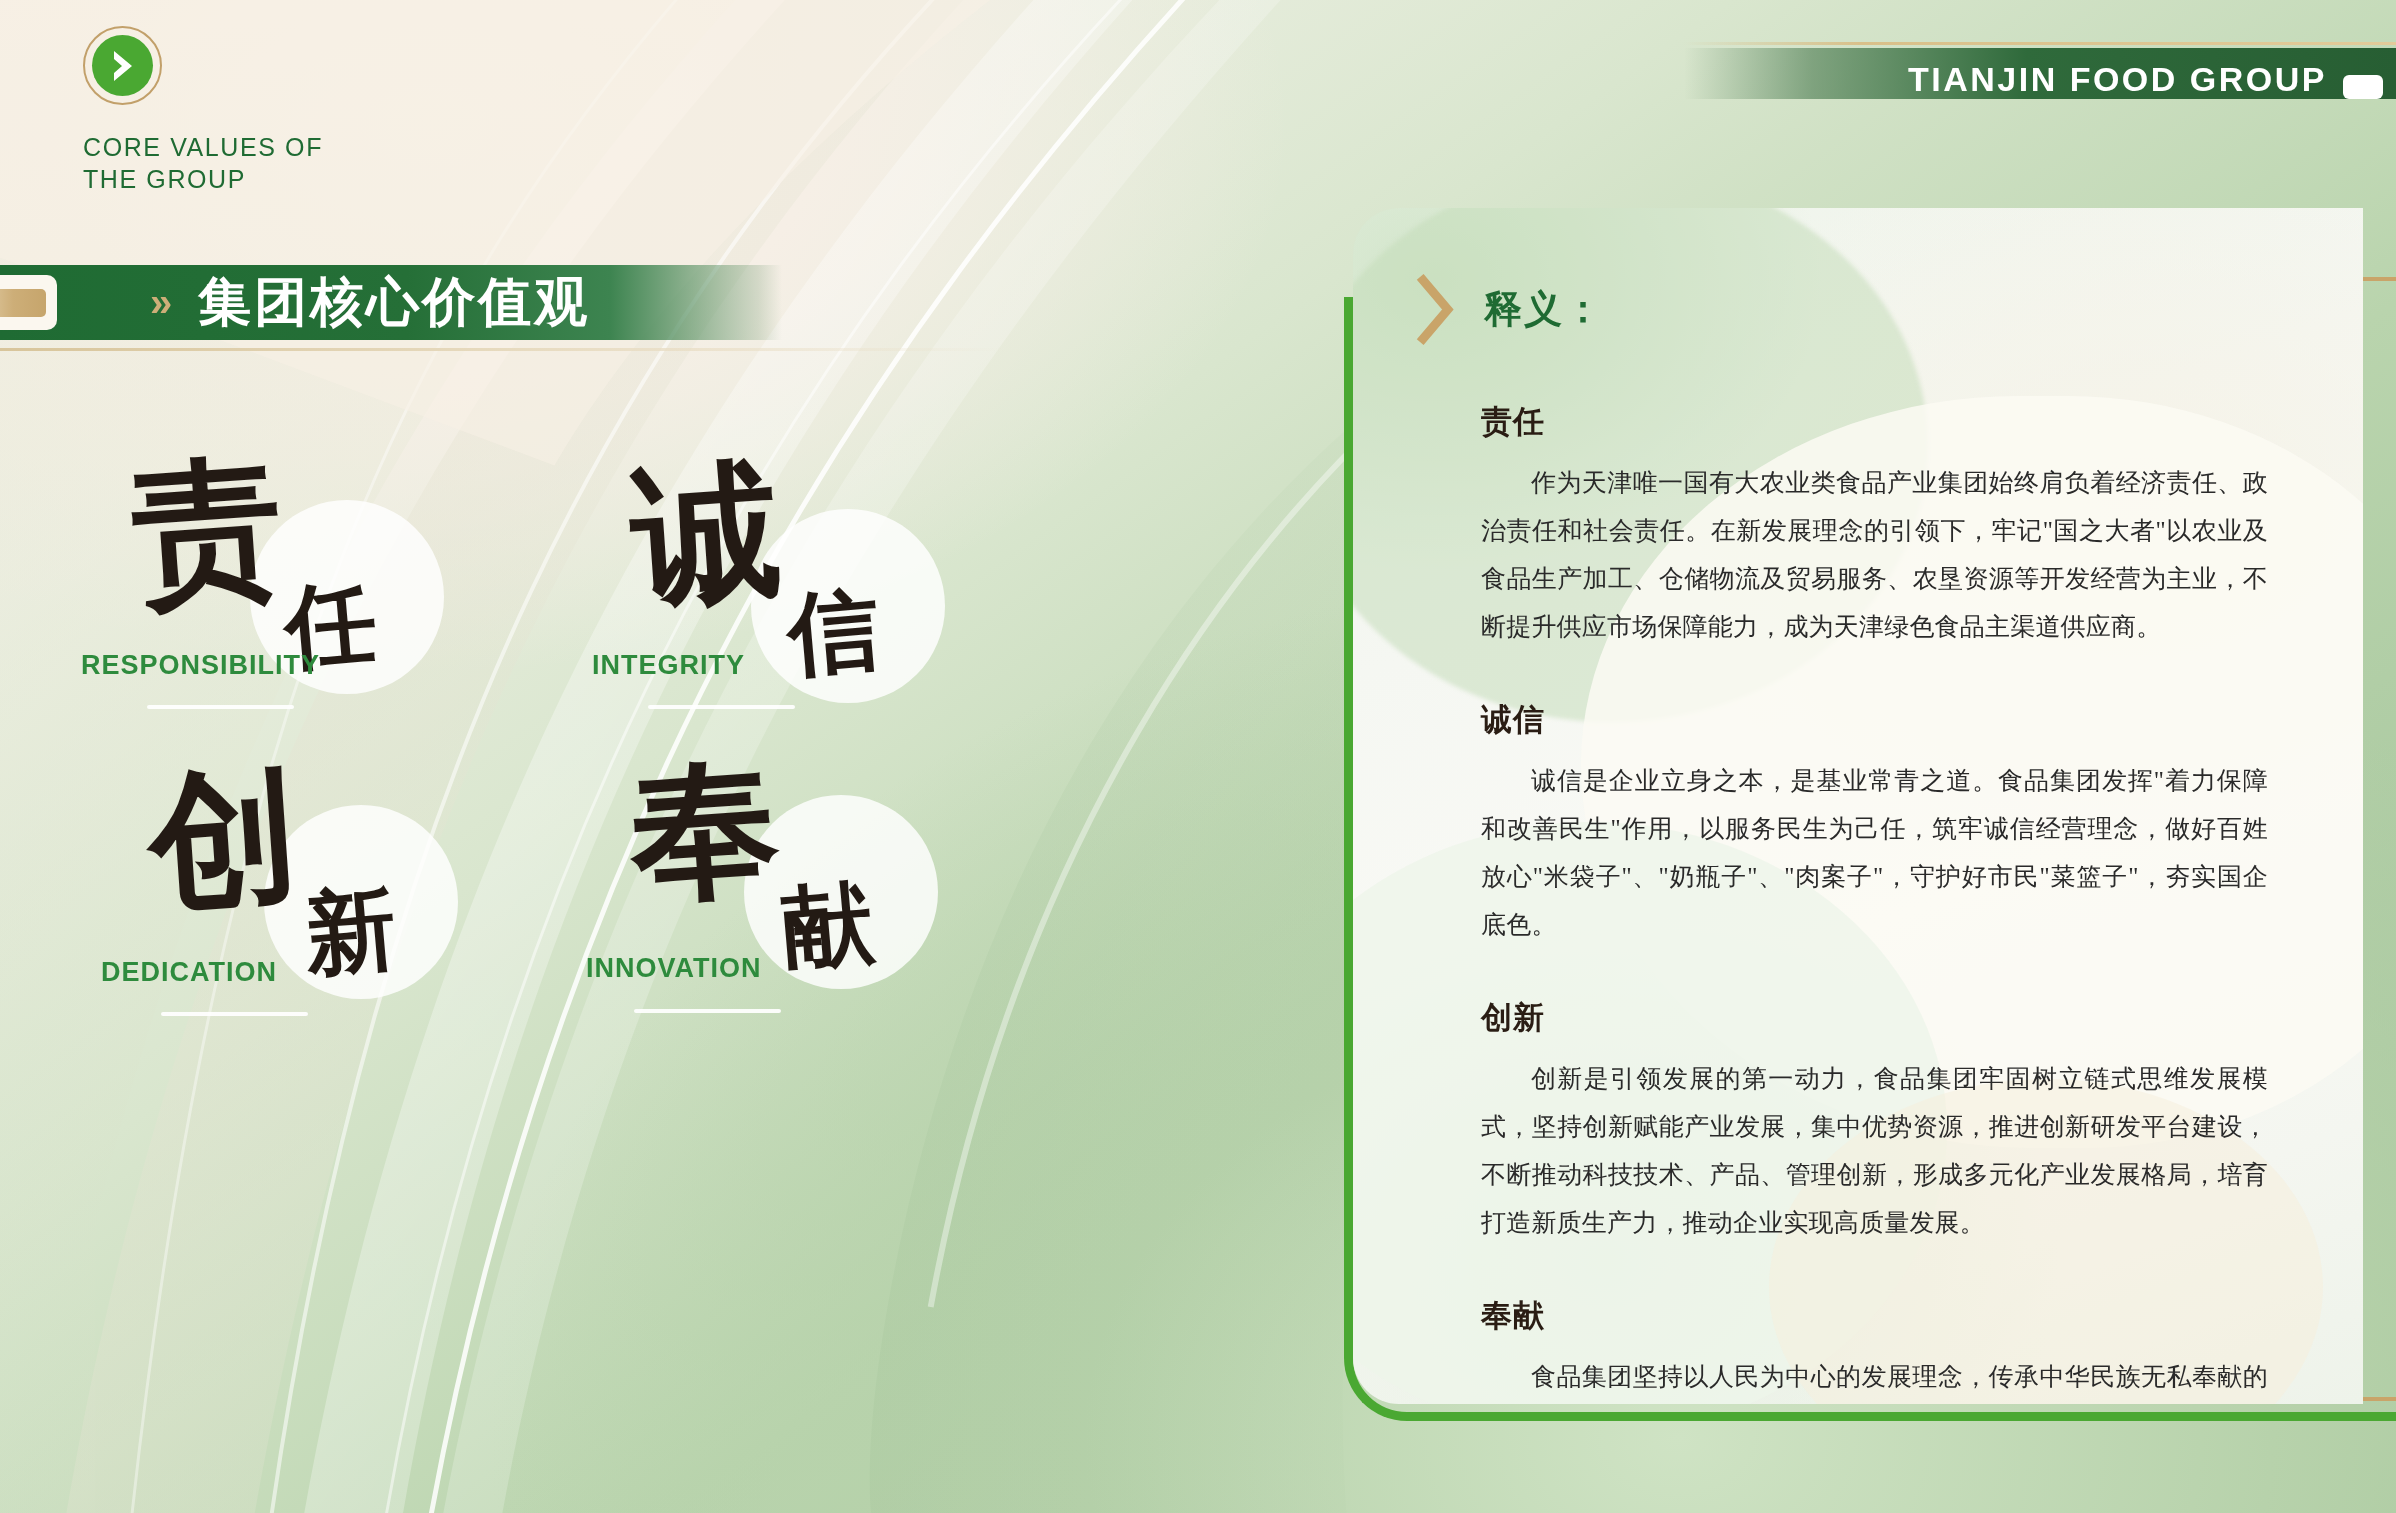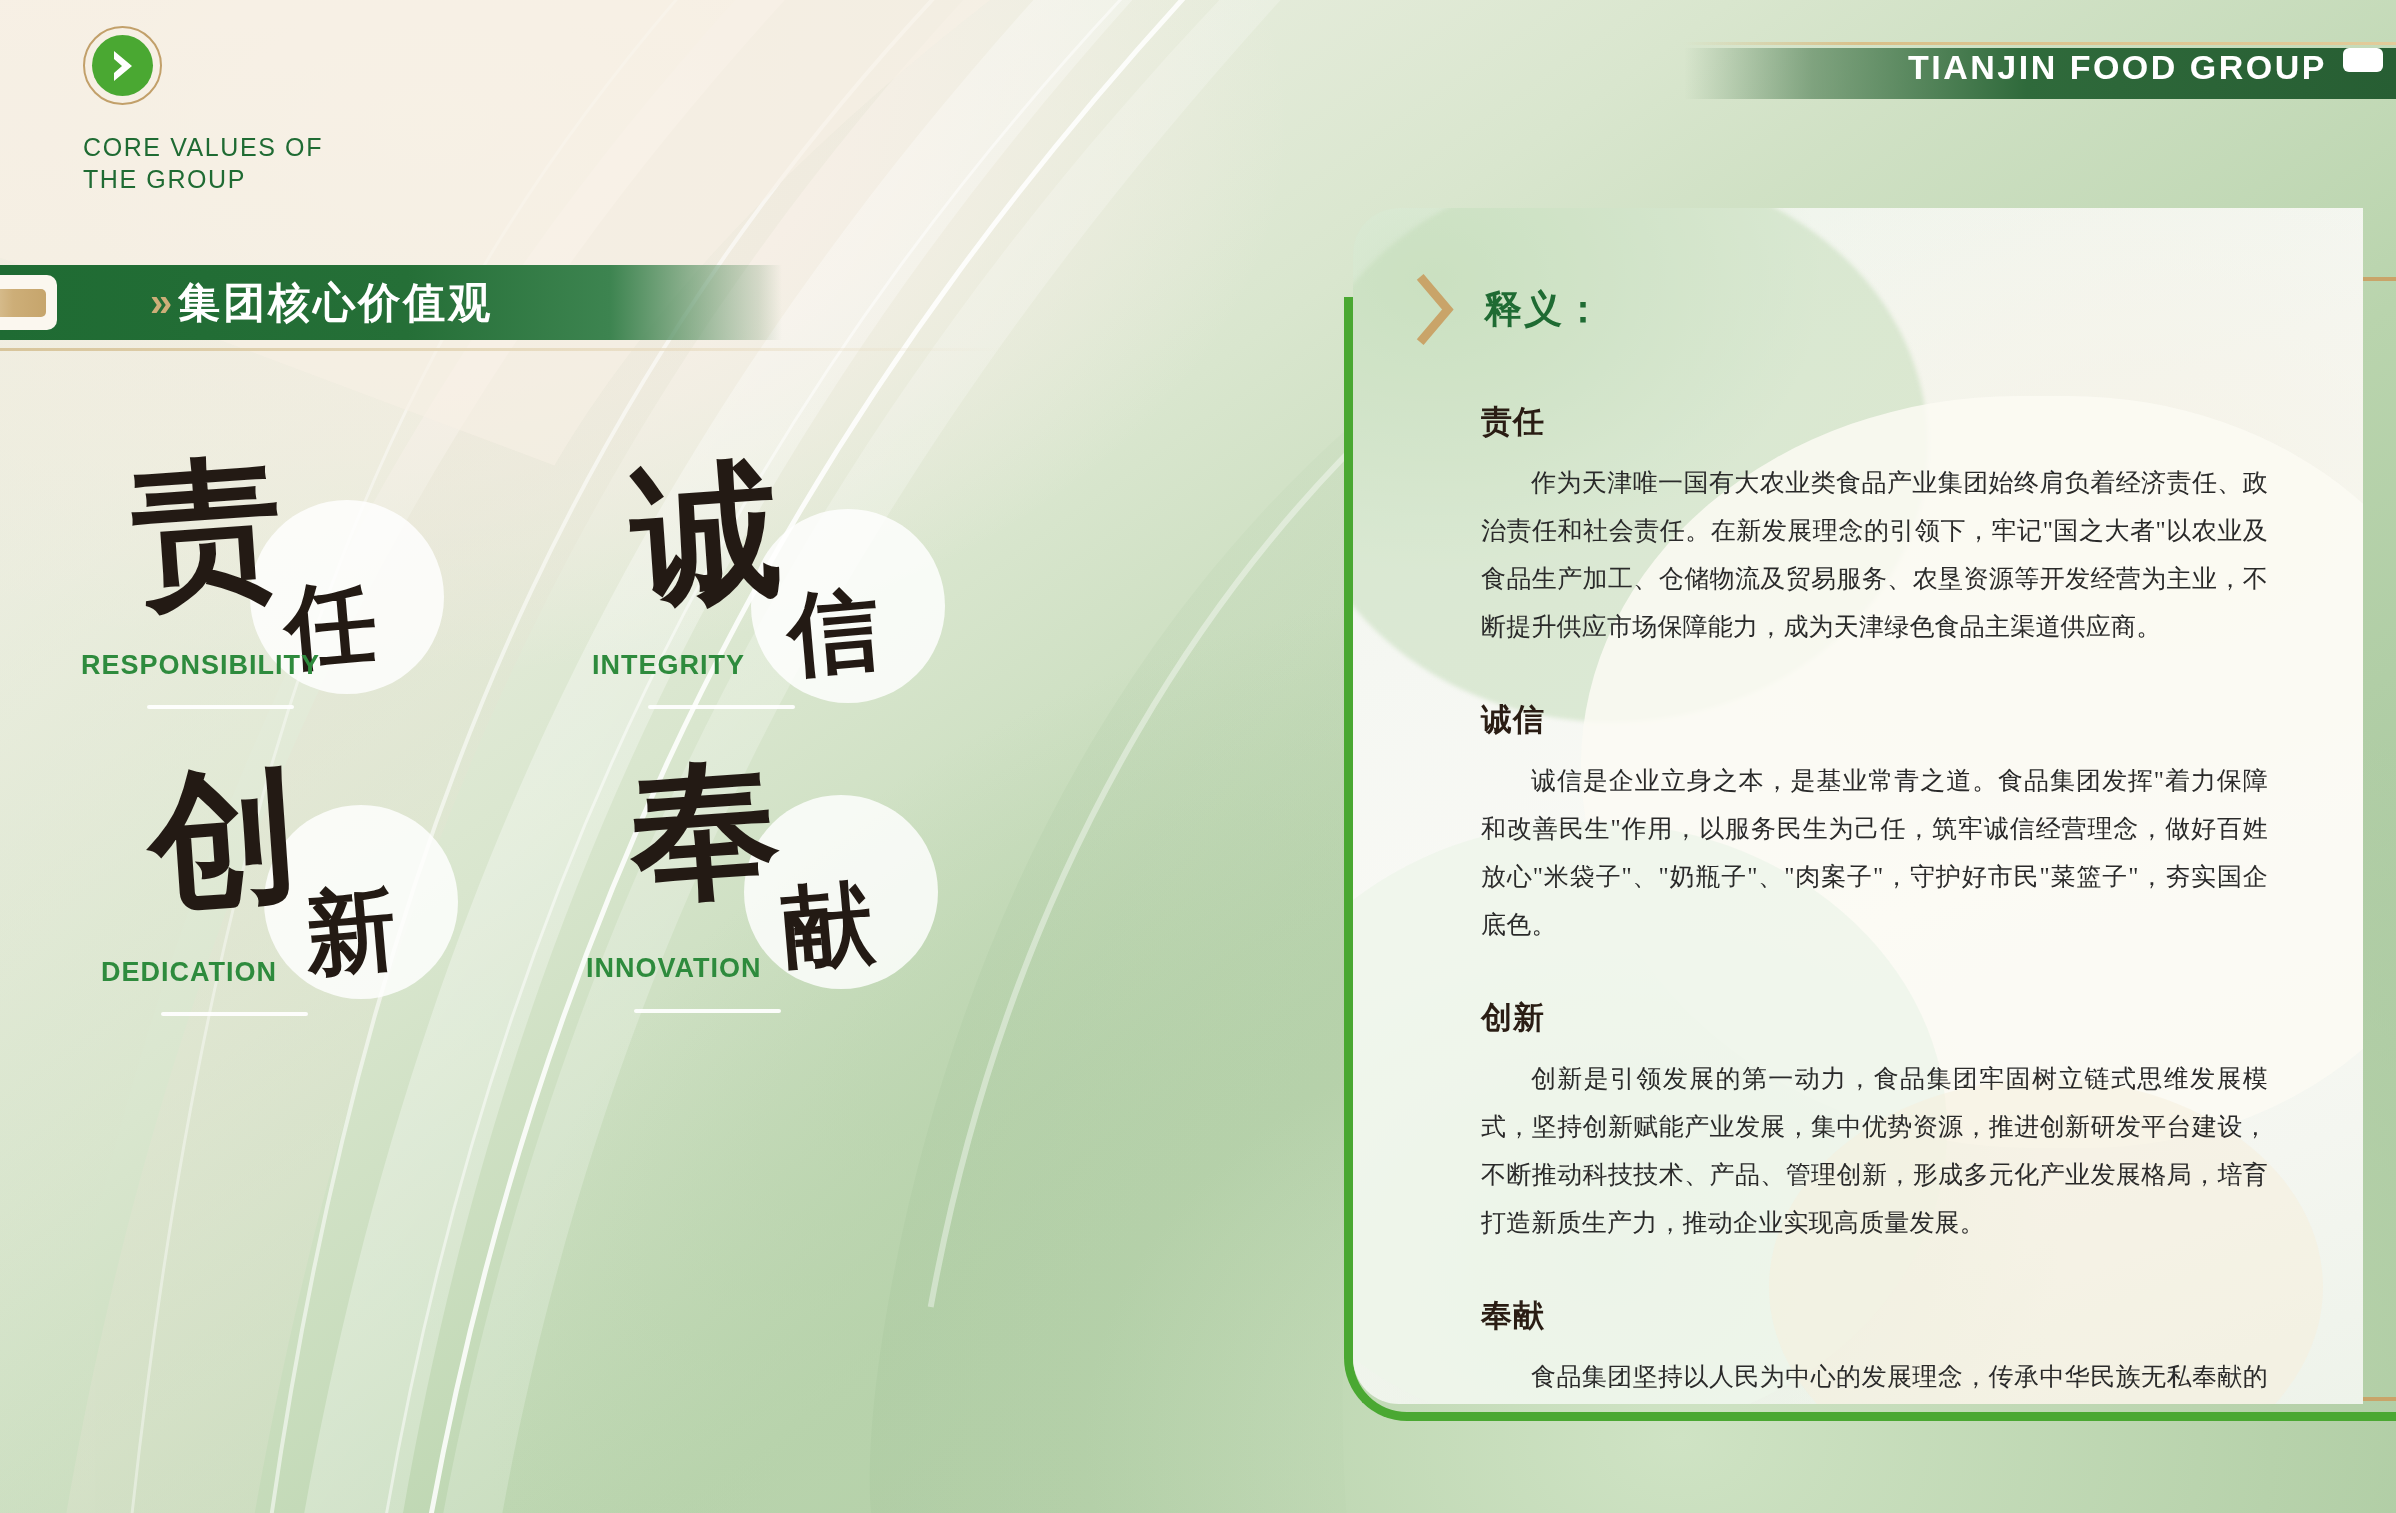--- a/index.html
+++ b/index.html
@@ -49,32 +49,32 @@
   .banner-tab {
     position:absolute; left:-44px; top:10px; width:101px; height:55px;
     background:#fbf7ef; border-radius:10px; display:flex; align-items:center; justify-content:flex-end;
   }
   .banner-tab .gold {
     width:73px; height:28px; margin-right:11px; border-radius:5px;
     background:linear-gradient(90deg,#e6d3ae 0%,#cdae78 55%,#c6a56c 100%);
   }
   .banner-chevrons { margin-left:150px; color:#cdae78; font-size:40px; font-weight:700; letter-spacing:-10px; }
   .banner-title {
-    margin-left:16px; color:#ffffff; font-size:42px; font-weight:700; letter-spacing:3px;
+    margin-left:36px; color:#ffffff; font-size:53px; font-weight:700; letter-spacing:3px;
   }
   .banner-underline {
     position:absolute; left:0; top:348px; width:1005px; height:3px;
     background:linear-gradient(90deg,#d8c59b 0%,#e8dcc2 55%,rgba(232,220,194,0) 100%);
   }
 
   
   .brandband {
     position:absolute; right:0; top:48px; width:713px; height:51px;
     background:linear-gradient(90deg, rgba(70,120,75,0) 0%, rgba(58,110,66,.55) 18%, #2f6a3b 48%, #275e33 100%);
-    display:flex; align-items:flex-start; justify-content:flex-end;
+    display:flex; align-items:flex-end; justify-content:flex-end;
   }
   .brandband .brand-rule {
     position:absolute; left:0; top:-6px; width:100%; height:3px;
     background:linear-gradient(90deg, rgba(214,190,140,0) 0%, #d9c08a 25%, #e2cb9a 100%);
   }
   .brandband .brand-text {
     color:#fff; font-size:34px; letter-spacing:2.5px; font-weight:600;
   }
   .brandband .brand-chip {
     width:40px; height:24px; border-radius:6px; background:#fff; margin-left:16px; margin-right:14px;

